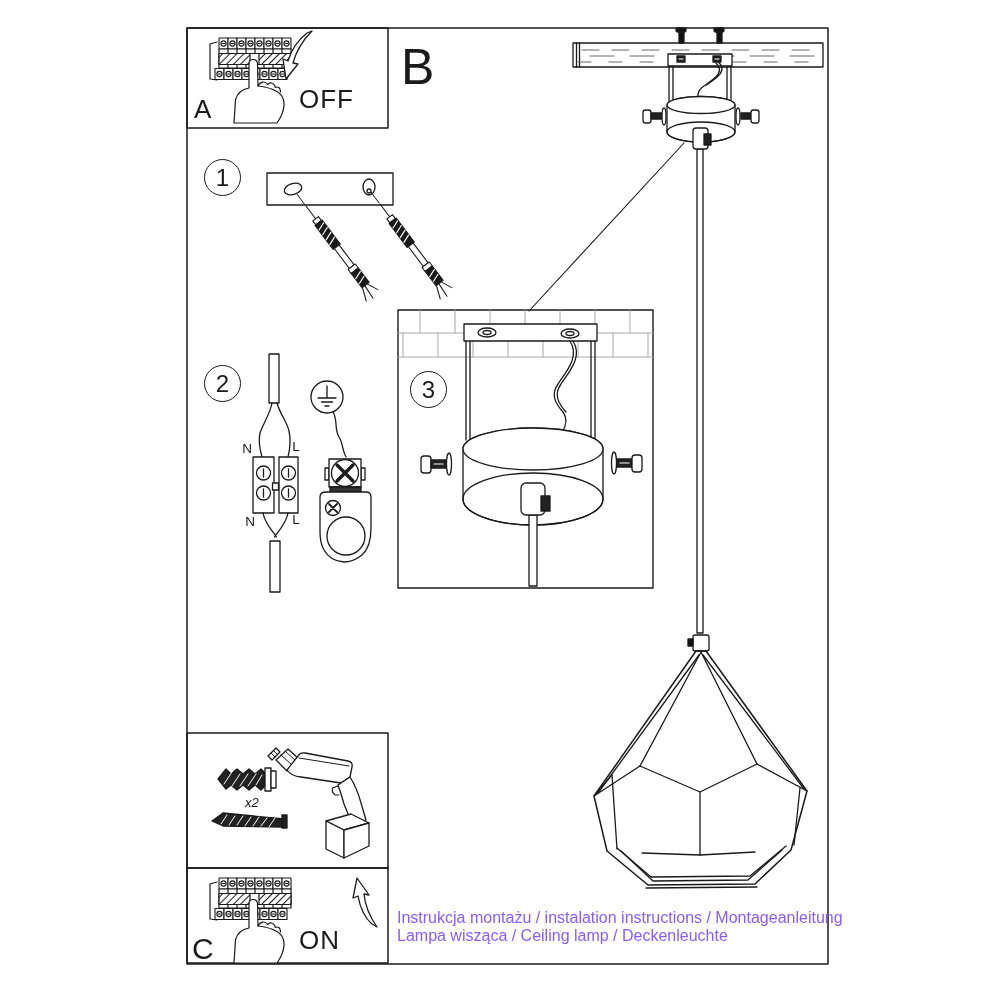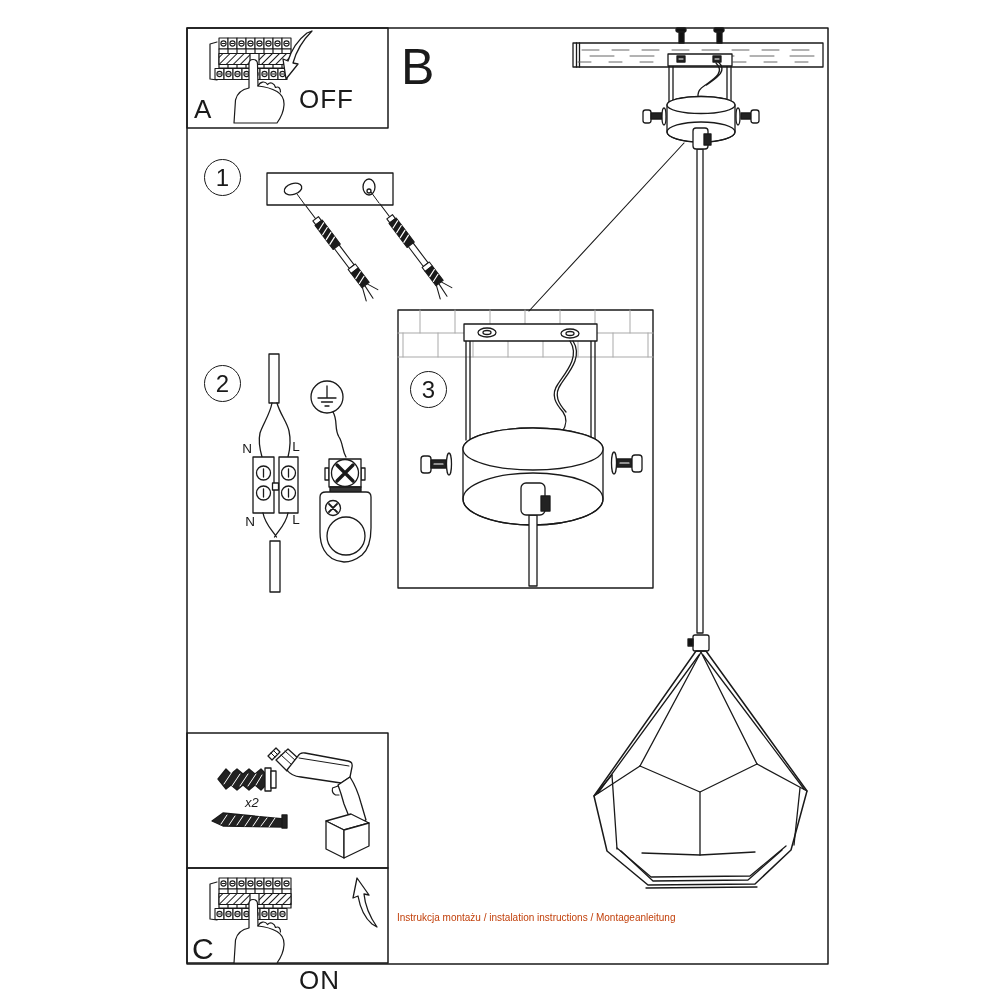--- a/index.html
+++ b/index.html
@@ -7,21 +7,21 @@
         font-family:"Liberation Sans","DejaVu Sans",sans-serif;color:#1a1a1a;overflow:hidden;}
   .page svg{position:absolute;left:0;top:0;}
   .txt{position:absolute;white-space:pre;}
   .big-letter{font-size:50px;line-height:1;}
   .med-letter{font-size:26px;line-height:1;}
   .switch-label{font-size:26px;letter-spacing:1px;line-height:1;text-align:center;}
   .step-circle{position:absolute;width:35px;height:35px;border:1.8px solid #1a1a1a;border-radius:50%;
                display:flex;align-items:center;justify-content:center;font-size:24px;}
   .wire-label{position:absolute;font-size:13.5px;transform:translate(-50%,-50%);}
   .qty{font-size:13px;font-style:italic;}
-  .footer{position:absolute;left:397px;top:909px;font-size:10px;line-height:18px;color:#c2410c;}
+  .footer{position:absolute;left:397px;top:909px;font-size:16px;line-height:18px;color:#8b5cf6;}
 </style>
 </head>
 <body>
 
 <div class="page">
 
 <svg width="1000" height="1000" viewBox="0 0 1000 1000">
   <defs>
     <pattern id="hatch" width="5" height="5" patternUnits="userSpaceOnUse" patternTransform="rotate(45)">
       <rect width="5" height="5" fill="#fff"></rect>
@@ -270,36 +270,37 @@
         <path d="M344,830 L369,823 L369,846 L344,858 Z" fill="#fff"></path>
       </g>
     </g>
   </g>
 </svg>
 
 <div class="txt med-letter" style="left:194px;top:96px;">A</div>
 <div class="txt big-letter" style="left:401px;top:42px;">B</div>
 <div class="txt" style="left:192px;top:934px;font-size:30px;line-height:1;">C</div>
 <div class="txt switch-label" style="left:299px;top:86px;">OFF</div>
-<div class="txt switch-label" style="left:299px;top:927px;margin-top:40px;">ON</div>
+<div class="txt switch-label" style="left:299px;top:927px;">ON</div>
 
 <div class="step-circle" style="left:204px;top:159px;">
   <span>1</span>
 </div>
 <div class="step-circle" style="left:204px;top:365px;">
   <span>2</span>
 </div>
 <div class="step-circle" style="left:410px;top:371px;">
   <span>3</span>
 </div>
 
 <div class="wire-label" style="left:247px;top:448px;">N</div>
 <div class="wire-label" style="left:296px;top:446px;">L</div>
 <div class="wire-label" style="left:250px;top:521px;">N</div>
 <div class="wire-label" style="left:296px;top:519px;">L</div>
 
 <div class="txt qty" style="left:245px;top:795px;">x2</div>
 
 <div class="footer">
   <div>Instrukcja montażu / instalation instructions / Montageanleitung</div>
+  <div>Lampa wisząca / Ceiling lamp  / Deckenleuchte</div>
 </div>
 
 </div>
 
 </body></html>

